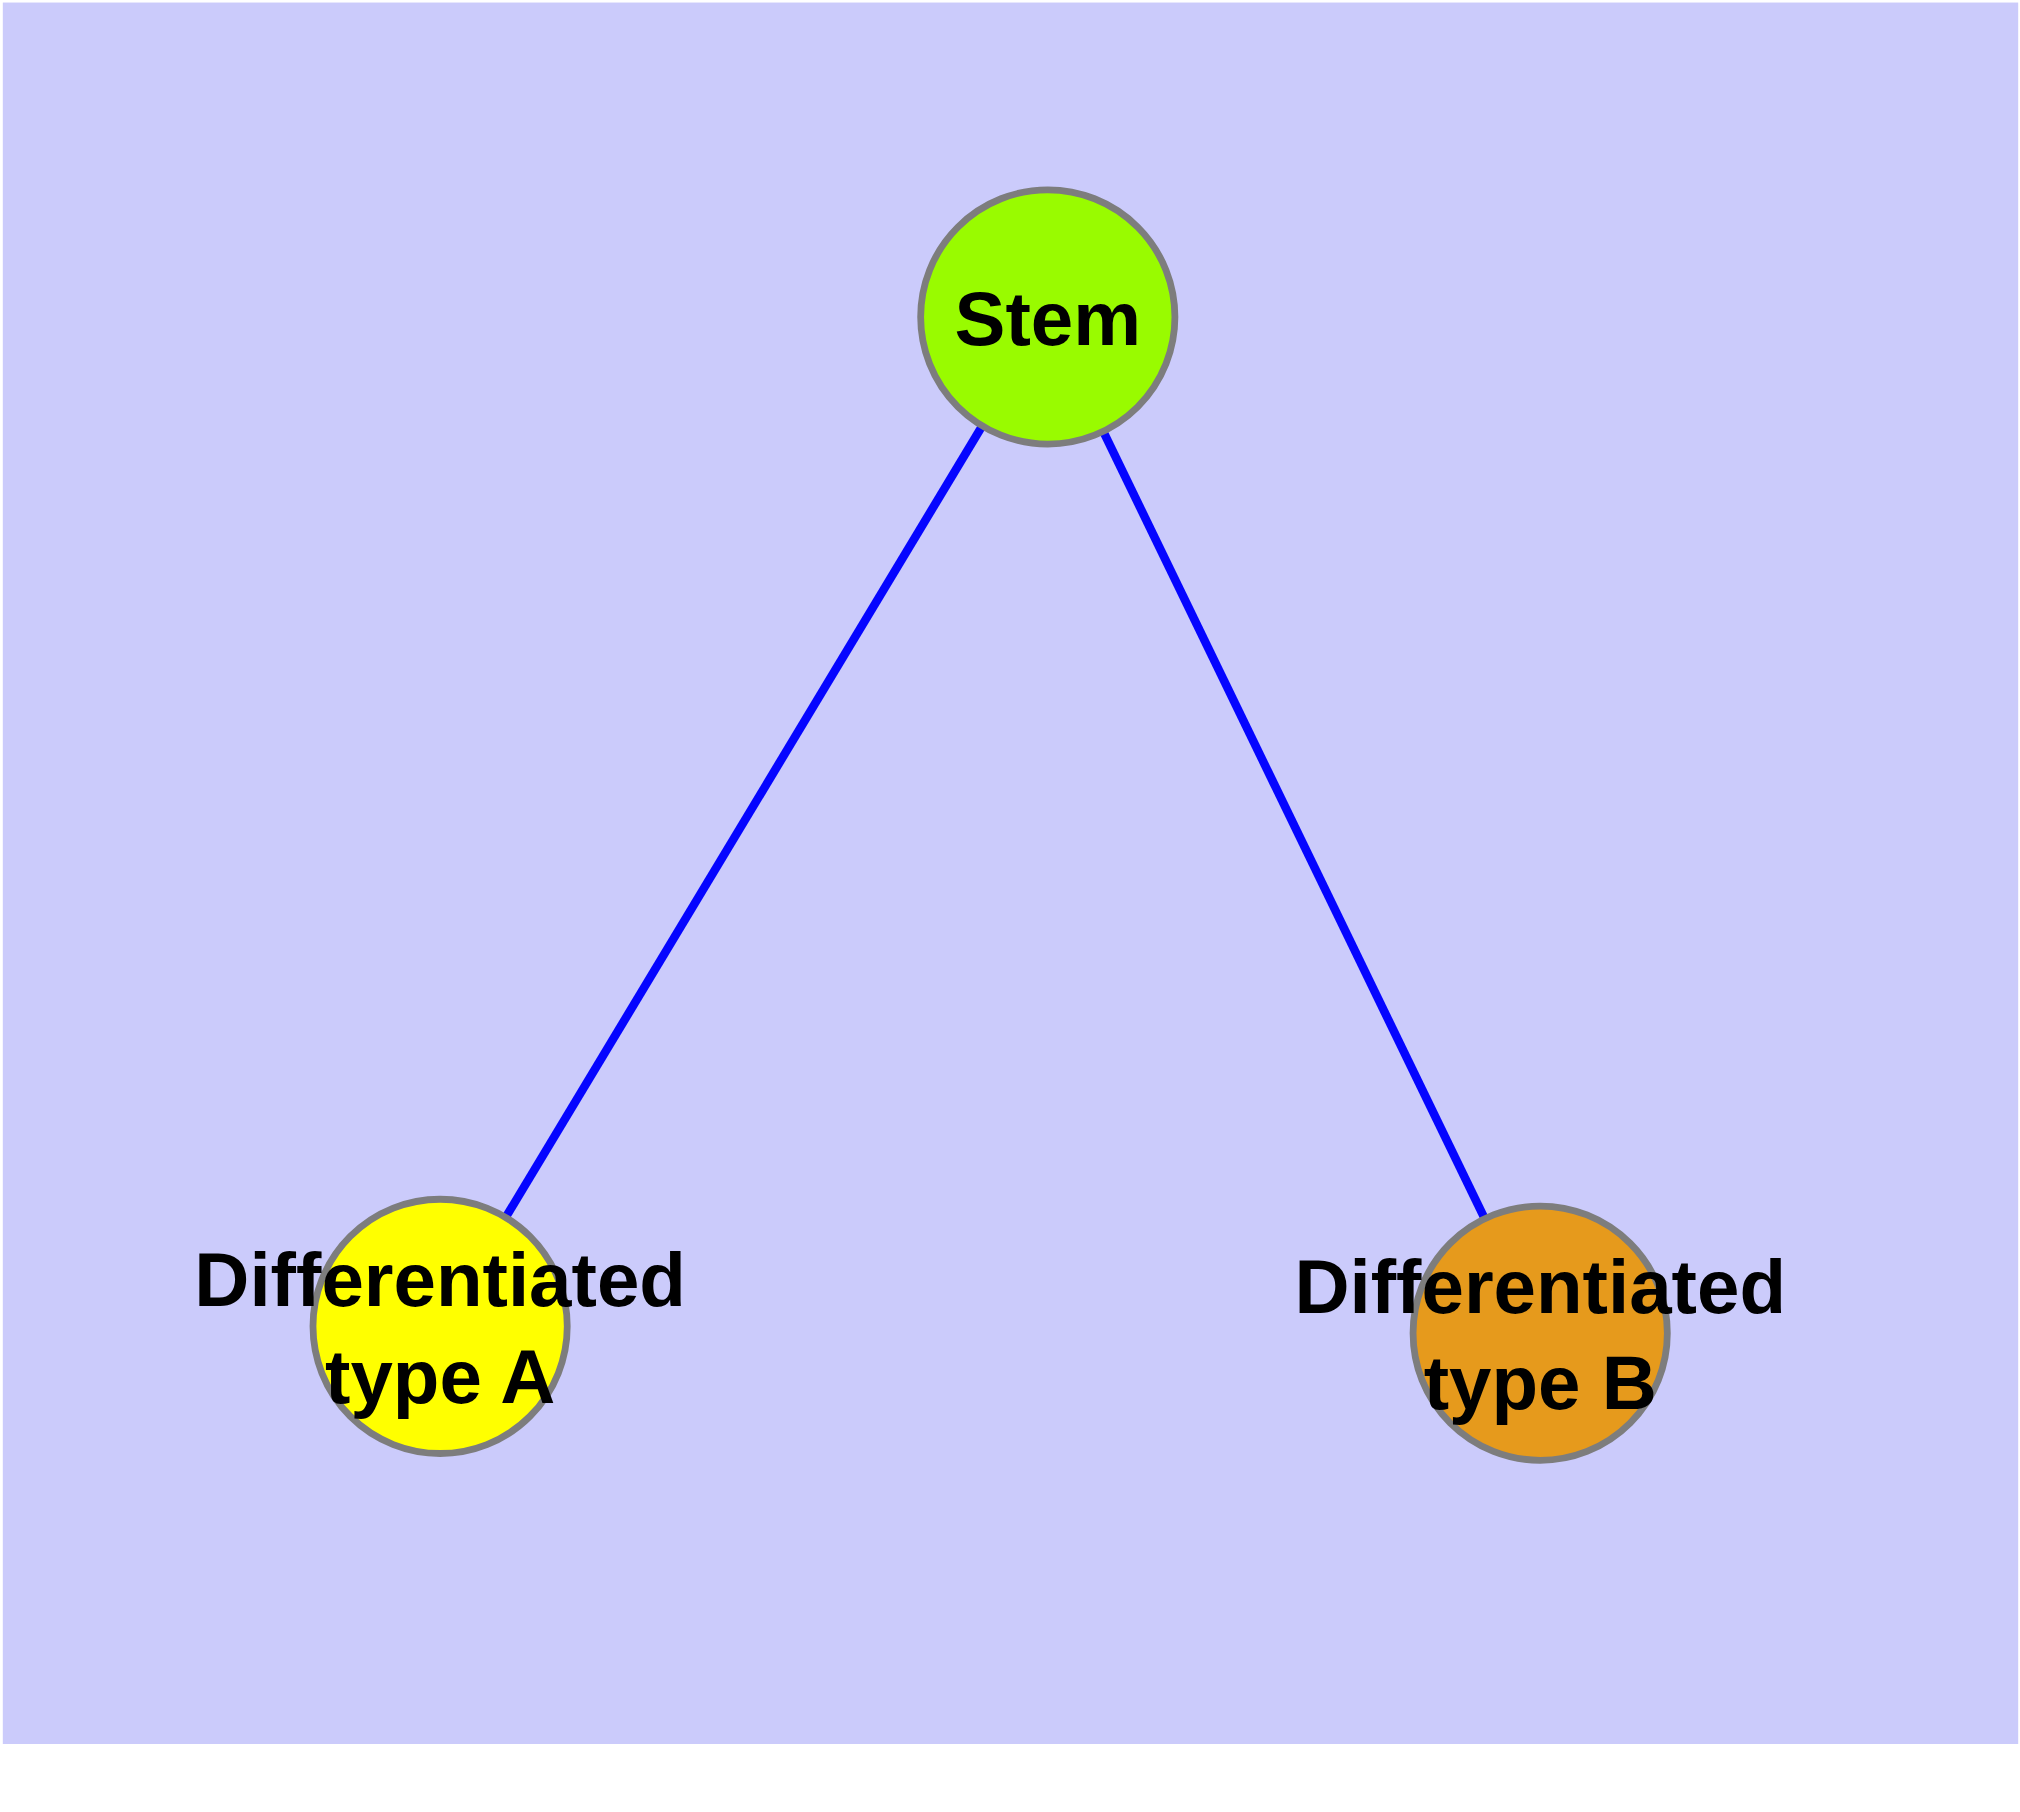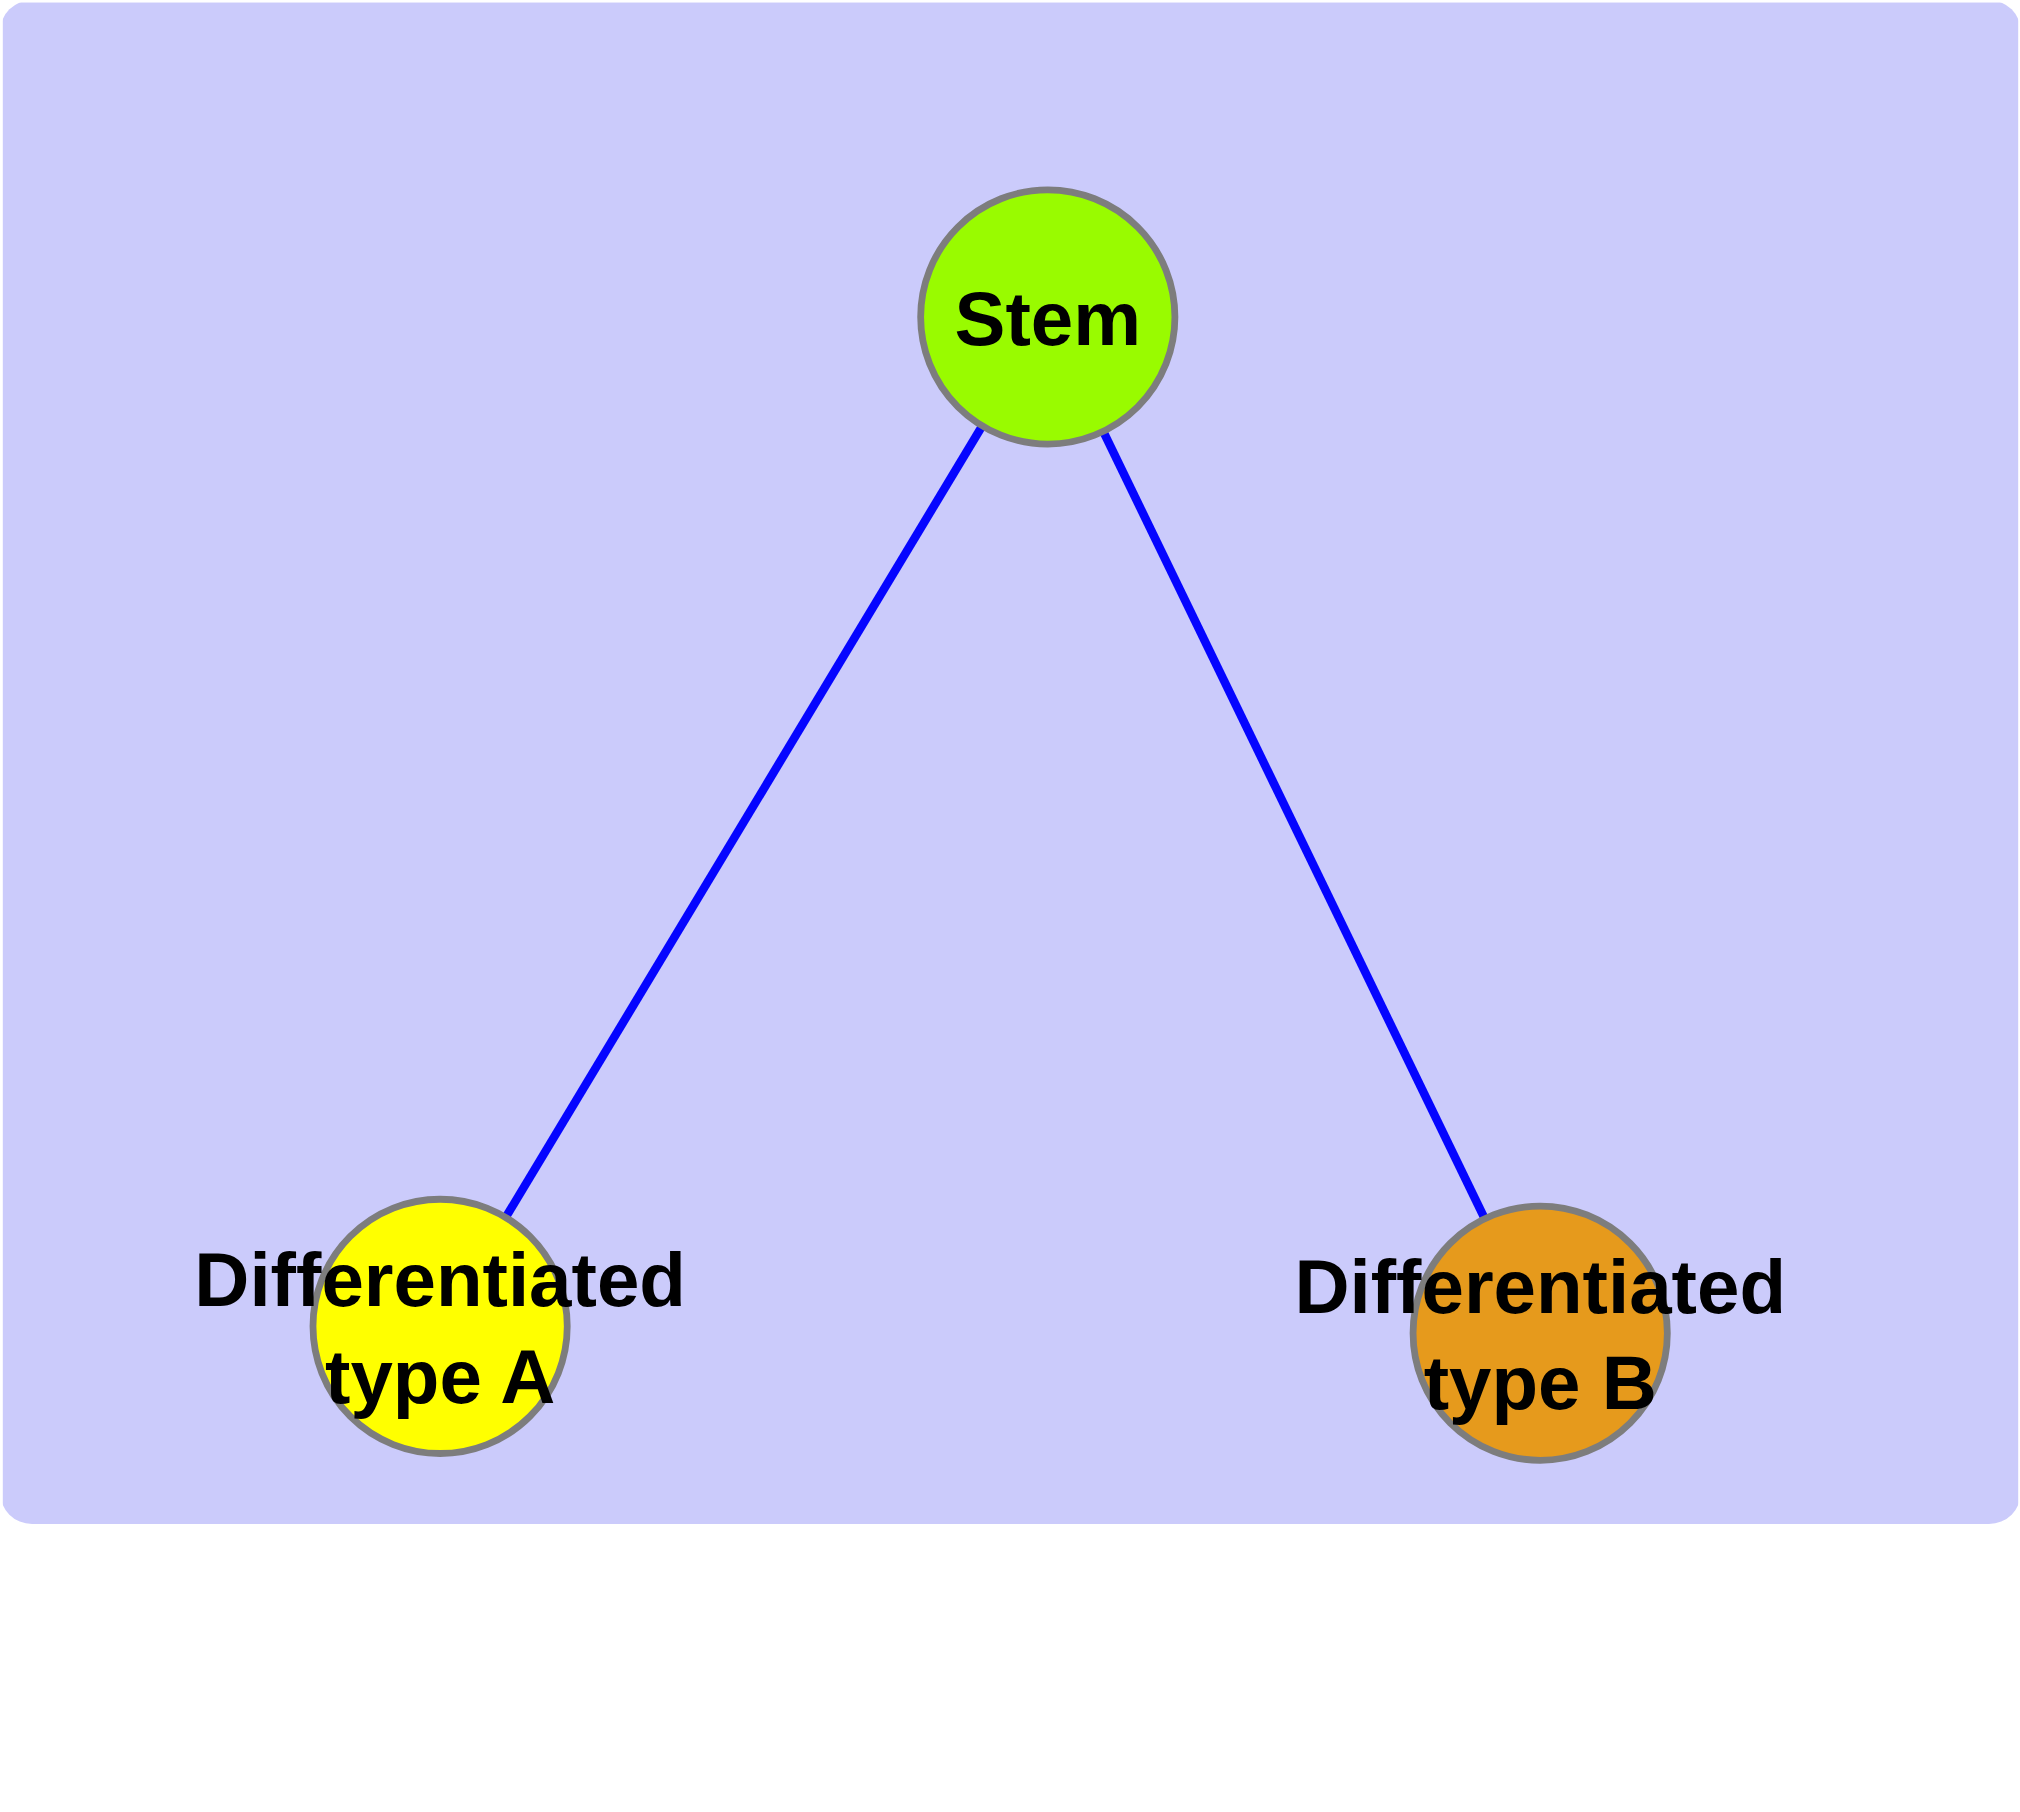--- a/index.html
+++ b/index.html
@@ -3,25 +3,24 @@
 <meta charset="utf-8">
 <style>
   html, body {
     margin: 0;
     padding: 0;
     background: #ffffff;
     font-family: "Liberation Sans", sans-serif;
   }
   .page {
     width: 2021px;
-    height: 1524px;
+    height: 1744px;
     position: relative;
     background: #ffffff;
     overflow: hidden;
-    border-radius: 32px;
   }
   svg { display: block; }
   .node-label {
     font-family: "Liberation Sans", sans-serif;
     font-weight: bold;
   }
 </style>
 </head>
 <body>
 

